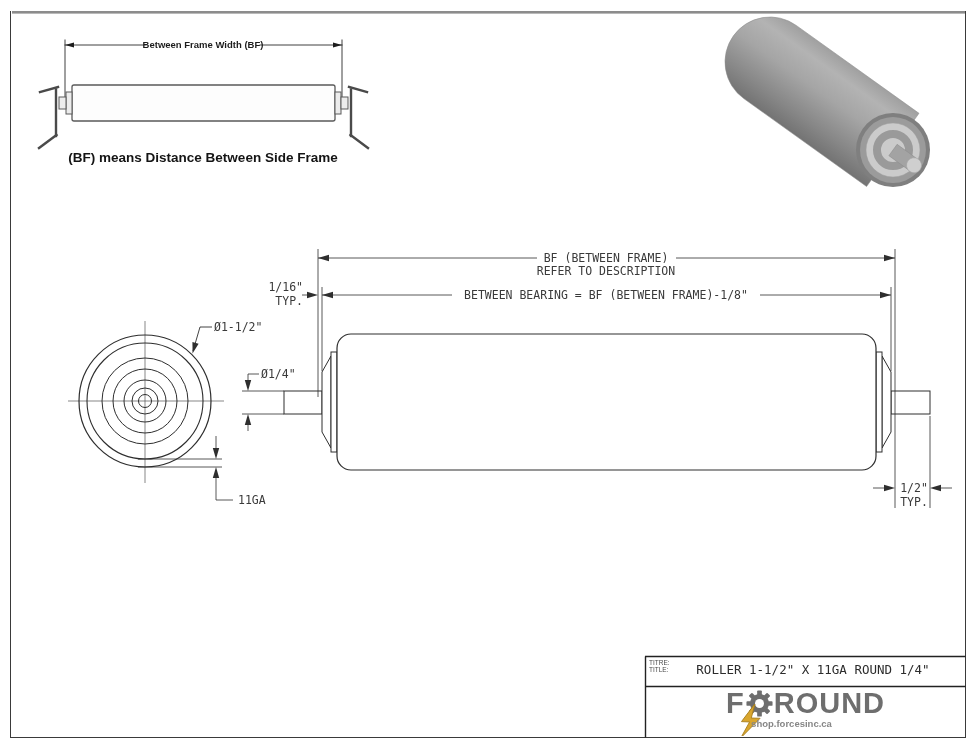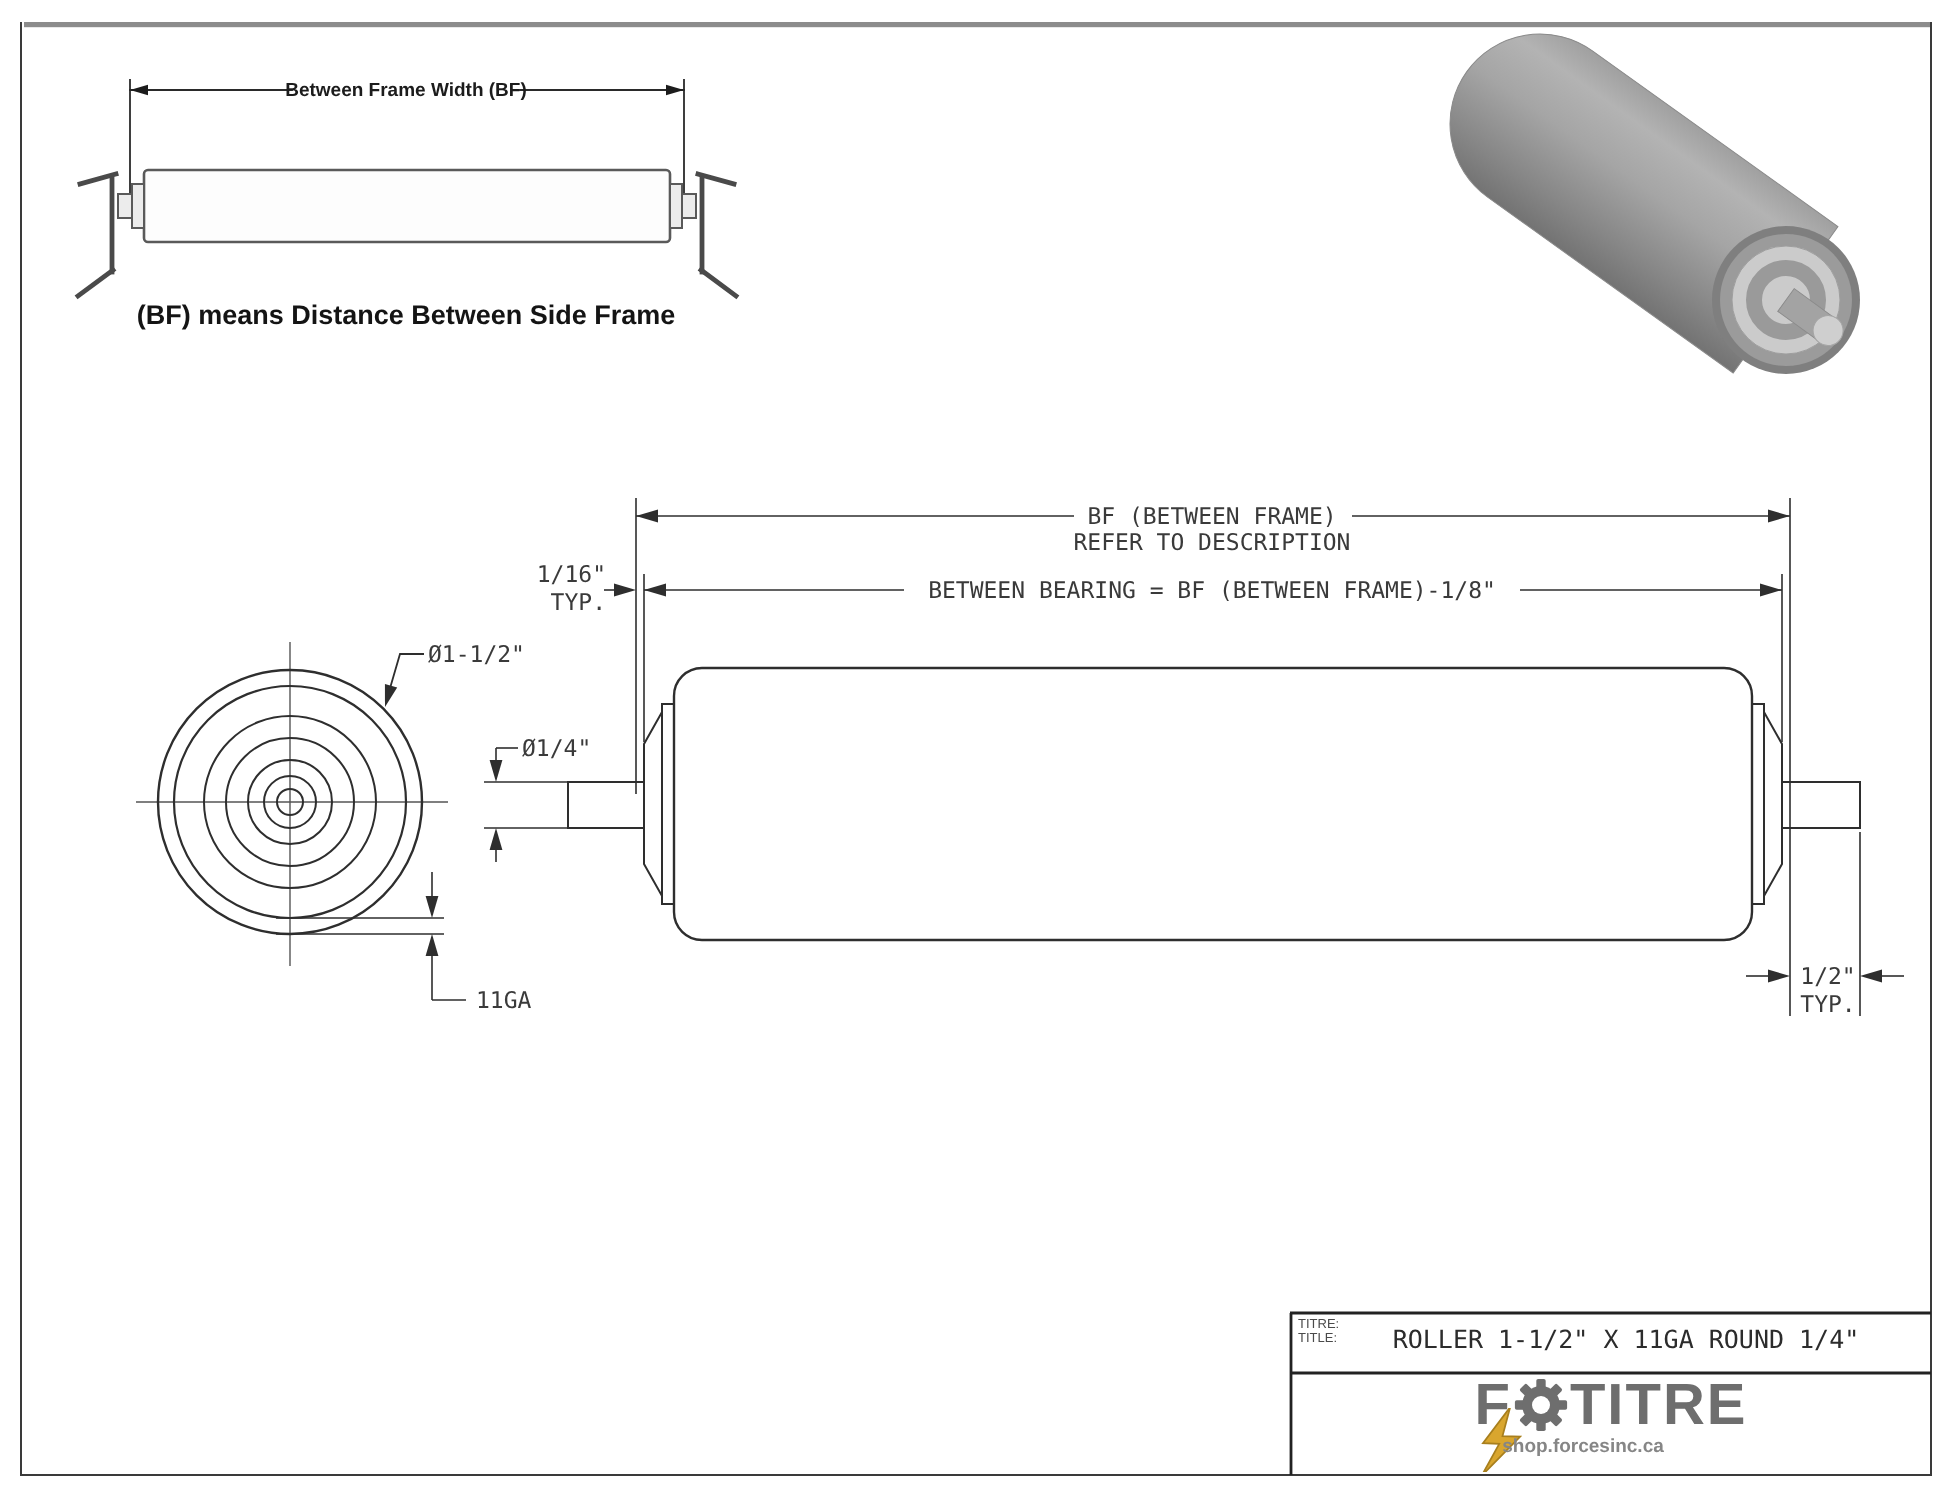--- a/index.html
+++ b/index.html
@@ -231,21 +231,21 @@
             <rect x="-2.6" y="-14.5" width="5.2" height="6" rx="1" transform="rotate(180)"></rect>
             <rect x="-2.6" y="-14.5" width="5.2" height="6" rx="1" transform="rotate(225)"></rect>
             <rect x="-2.6" y="-14.5" width="5.2" height="6" rx="1" transform="rotate(270)"></rect>
             <rect x="-2.6" y="-14.5" width="5.2" height="6" rx="1" transform="rotate(315)"></rect>
           </g>
           <circle r="10.5"></circle>
           <circle r="5" fill="#ffffff"></circle>
         </g>
       </svg>
     </span>
-    <span class="logo-text">TITRE</span>
+    <span class="logo-text">ROUND</span>
   </div>
 
   <span class="logo-bolt">
     <svg width="30" height="32" viewBox="0 0 20 22">
       <path d="M13,0 L2,11 L7.5,12 L0,22 L15,10.5 L9,9.5 Z" fill="#D9A62E" stroke="#a87f1d" stroke-width="0.6" transform="rotate(-8 10 11)"></path>
     </svg>
   </span>
 
   <div class="logo-url">shop.forcesinc.ca</div>
 </div>

